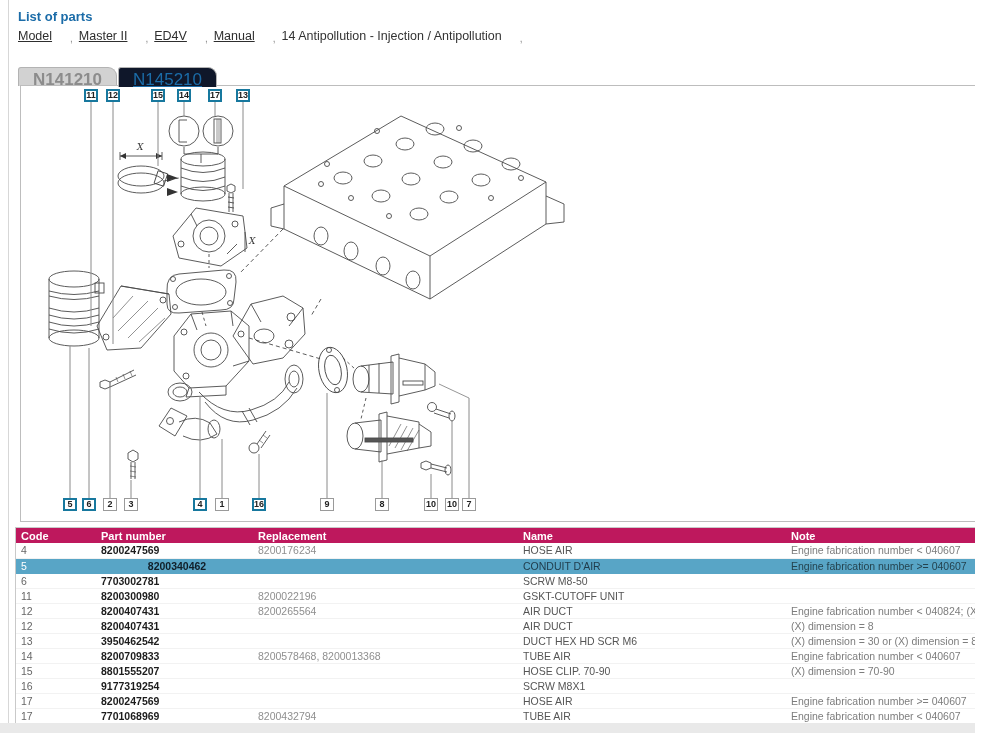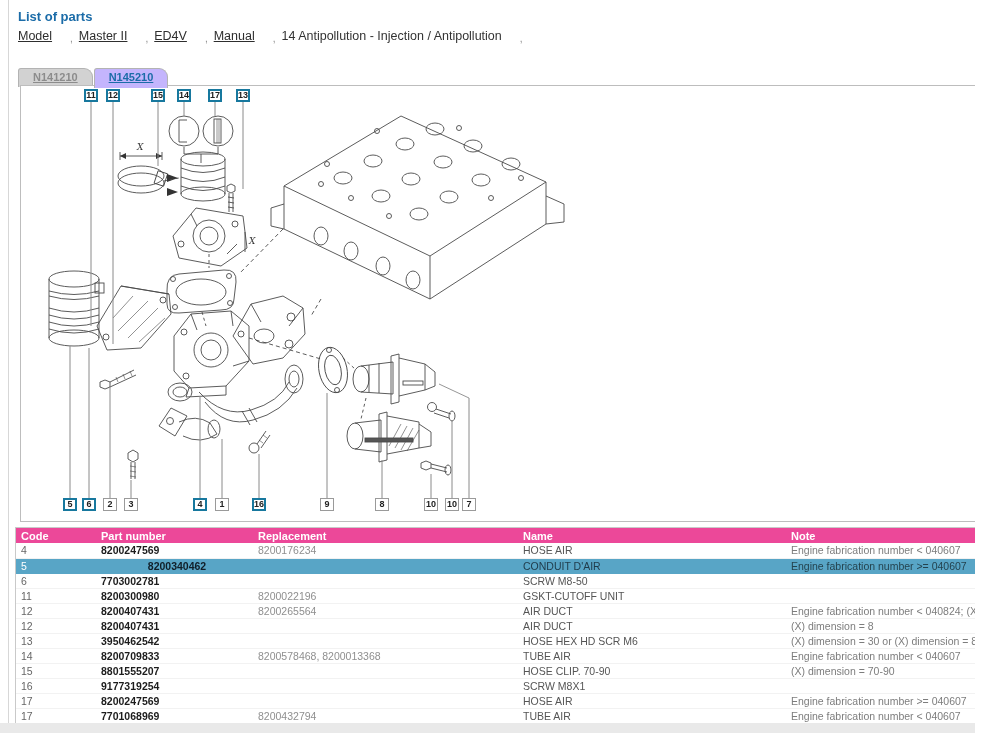--- a/index.html
+++ b/index.html
@@ -11,39 +11,39 @@
   
   .page-title { position:absolute; left:18px; top:9px; font-size:13px; font-weight:bold; color:#1b6ca8; }
   .breadcrumb { position:absolute; left:18px; top:29px; font-size:12.5px; color:#333; }
   .breadcrumb .crumb { margin-right:18px; }
   .breadcrumb .crumb.link { text-decoration:underline; cursor:pointer; color:#2e2e2e; }
   .breadcrumb .crumb-sep { color:#8a8a8a; font-size:10px; margin-right:6px; vertical-align:-2px; }
 
   
   .tabs { position:absolute; left:18px; top:67px; height:19px; }
   .tab { position:relative; display:inline-block; height:19px; padding:2px 14px 0 14px; margin-right:1px;
-         font-size:11px; text-decoration:underline; border:1px solid #b3b3b3; border-bottom:none;
+         font-size:17px; text-decoration:underline; border:1px solid #b3b3b3; border-bottom:none;
          border-radius:3px 9px 0 0; cursor:pointer; top:0; }
   .tab.inactive { background:#d2d2d2; color:#8c8c8c; font-weight:bold; }
-  .tab.active { background:#c4b5fd; color:#1b6ca8; font-weight:bold; z-index:3; height:20px; }
+  .tab.active { background:#0f172a; color:#1b6ca8; font-weight:normal; z-index:3; height:20px; }
 
   
   .tab-content { position:absolute; left:20px; top:85px; width:971px; height:437px;
                  border:1px solid #bdbdbd; background:#fff; z-index:2; }
   .diagram-svg { position:absolute; left:0; top:0; }
   .callout { position:absolute; width:14px; height:13px; background:#fff; text-align:center;
              font-size:9px; font-weight:bold; color:#222; line-height:11px; z-index:4; }
   .callout.linked { border:2px solid #17789e; line-height:9px; cursor:pointer; }
   .callout.plain  { border:1px solid #9a9a9a; }
   .diagram-svg text { font:italic 9px "DejaVu Serif", serif; fill:#333; }
 
   
   .parts-table-wrap { position:absolute; left:15px; top:527px; width:979px; border:1px solid #c9c9c9; background:#fff; }
   table.parts { width:100%; border-collapse:collapse; table-layout:fixed; }
-  table.parts th { background:#ec4899; color:#fff; font-size:11px; font-weight:bold; text-align:left;
+  table.parts th { background:#be185d; color:#fff; font-size:11px; font-weight:bold; text-align:left;
                    height:15px; padding:0 0 0 5px; }
   table.parts td { font-size:10.5px; height:15px; padding:0 0 0 5px; white-space:nowrap; overflow:hidden;
                    border-bottom:1px solid #f2f2f2; }
   td.c-code { color:#666; }
   td.c-part { color:#1c1c1c; font-weight:bold; }
   td.c-repl { color:#8f8f8f; }
   td.c-name { color:#555; }
   td.c-note { color:#7d7d7d; }
   tr.selected td { background:#58a5c6; border-bottom-color:#58a5c6; }
   tr.selected td.c-code { color:#fff; }
@@ -377,21 +377,21 @@
             <td class="c-code">12</td>
             <td class="c-part">8200407431</td>
             <td class="c-repl"></td>
             <td class="c-name">AIR DUCT</td>
             <td class="c-note">(X) dimension = 8</td>
           </tr>
           <tr class="row">
             <td class="c-code">13</td>
             <td class="c-part">3950462542</td>
             <td class="c-repl"></td>
-            <td class="c-name">HOSE HEX HD SCR M6</td>
+            <td class="c-name">DUCT HEX HD SCR M6</td>
             <td class="c-note">(X) dimension = 30 or (X) dimension = 8</td>
           </tr>
           <tr class="row">
             <td class="c-code">14</td>
             <td class="c-part">8200709833</td>
             <td class="c-repl">8200578468, 8200013368</td>
             <td class="c-name">TUBE AIR</td>
             <td class="c-note">Engine fabrication number &lt; 040607</td>
           </tr>
           <tr class="row">

